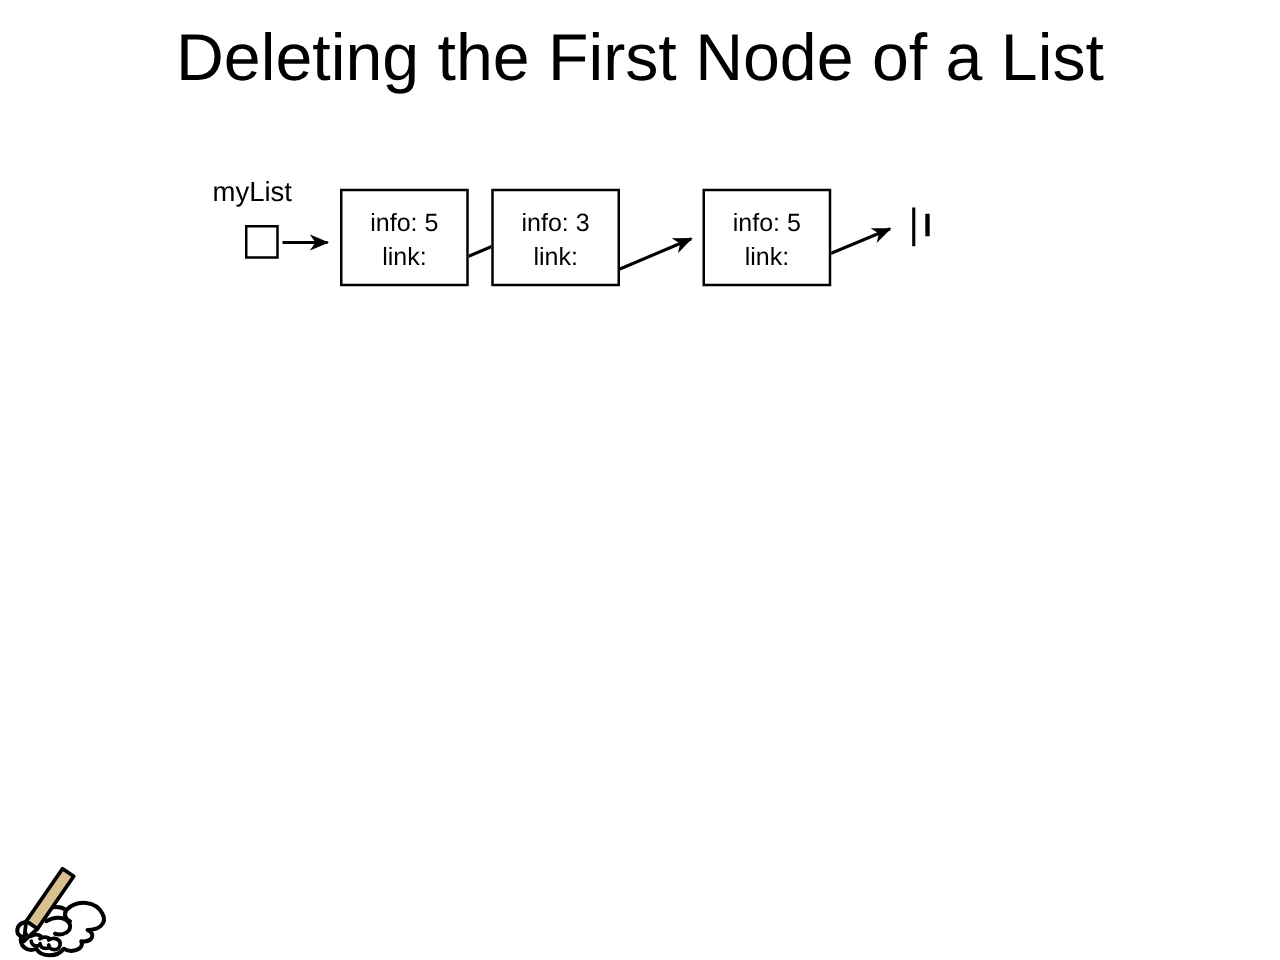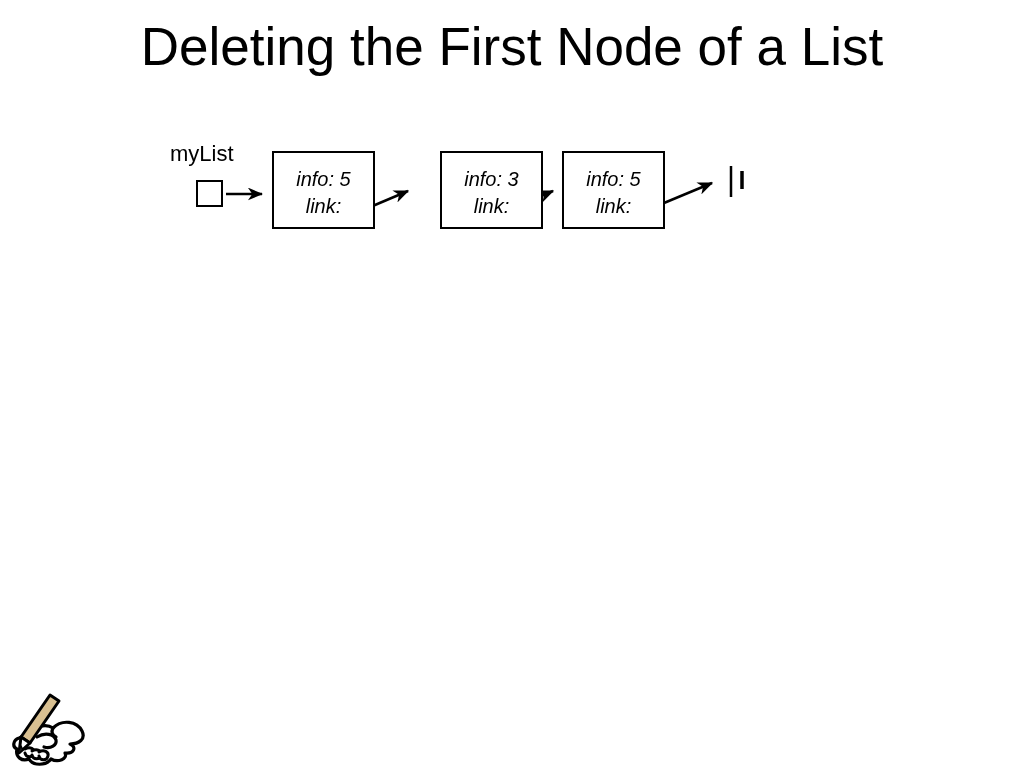--- a/index.html
+++ b/index.html
@@ -55,24 +55,23 @@
     border: 2px solid #000000;
     background: #ffffff;
     text-align: center;
     padding-top: 13px;
   }
   .node .line {
     font-size: 20px;
     line-height: 27px;
     color: #000000;
     white-space: nowrap;
-    font-style: italic;
   }
   .node-1 { left: 272px; }
-  .node-2 { left: 440px; }
+  .node-2 { left: 393px; }
   .node-3 { left: 562px; }
   .arrows {
     position: absolute;
     left: 0; top: 0;
     width: 1024px; height: 768px;
     pointer-events: none;
   }
   .arrows line {
     stroke: #000000;
     stroke-width: 2.5;

